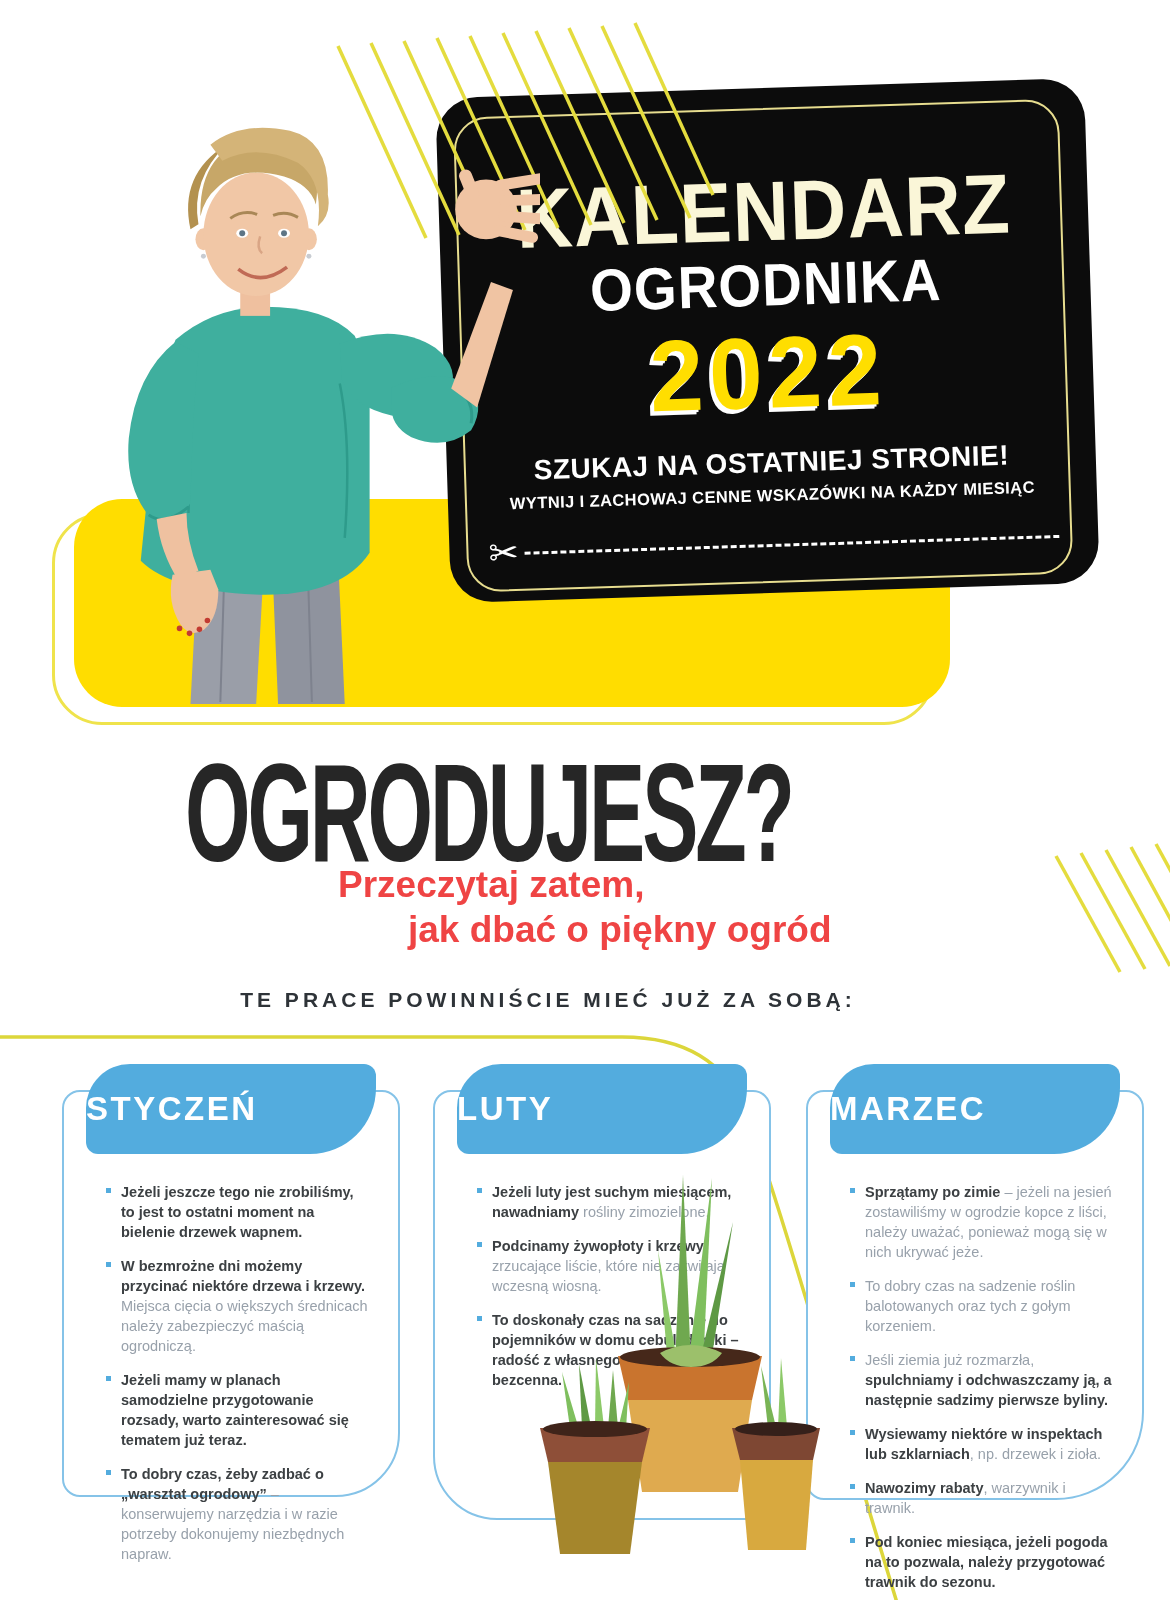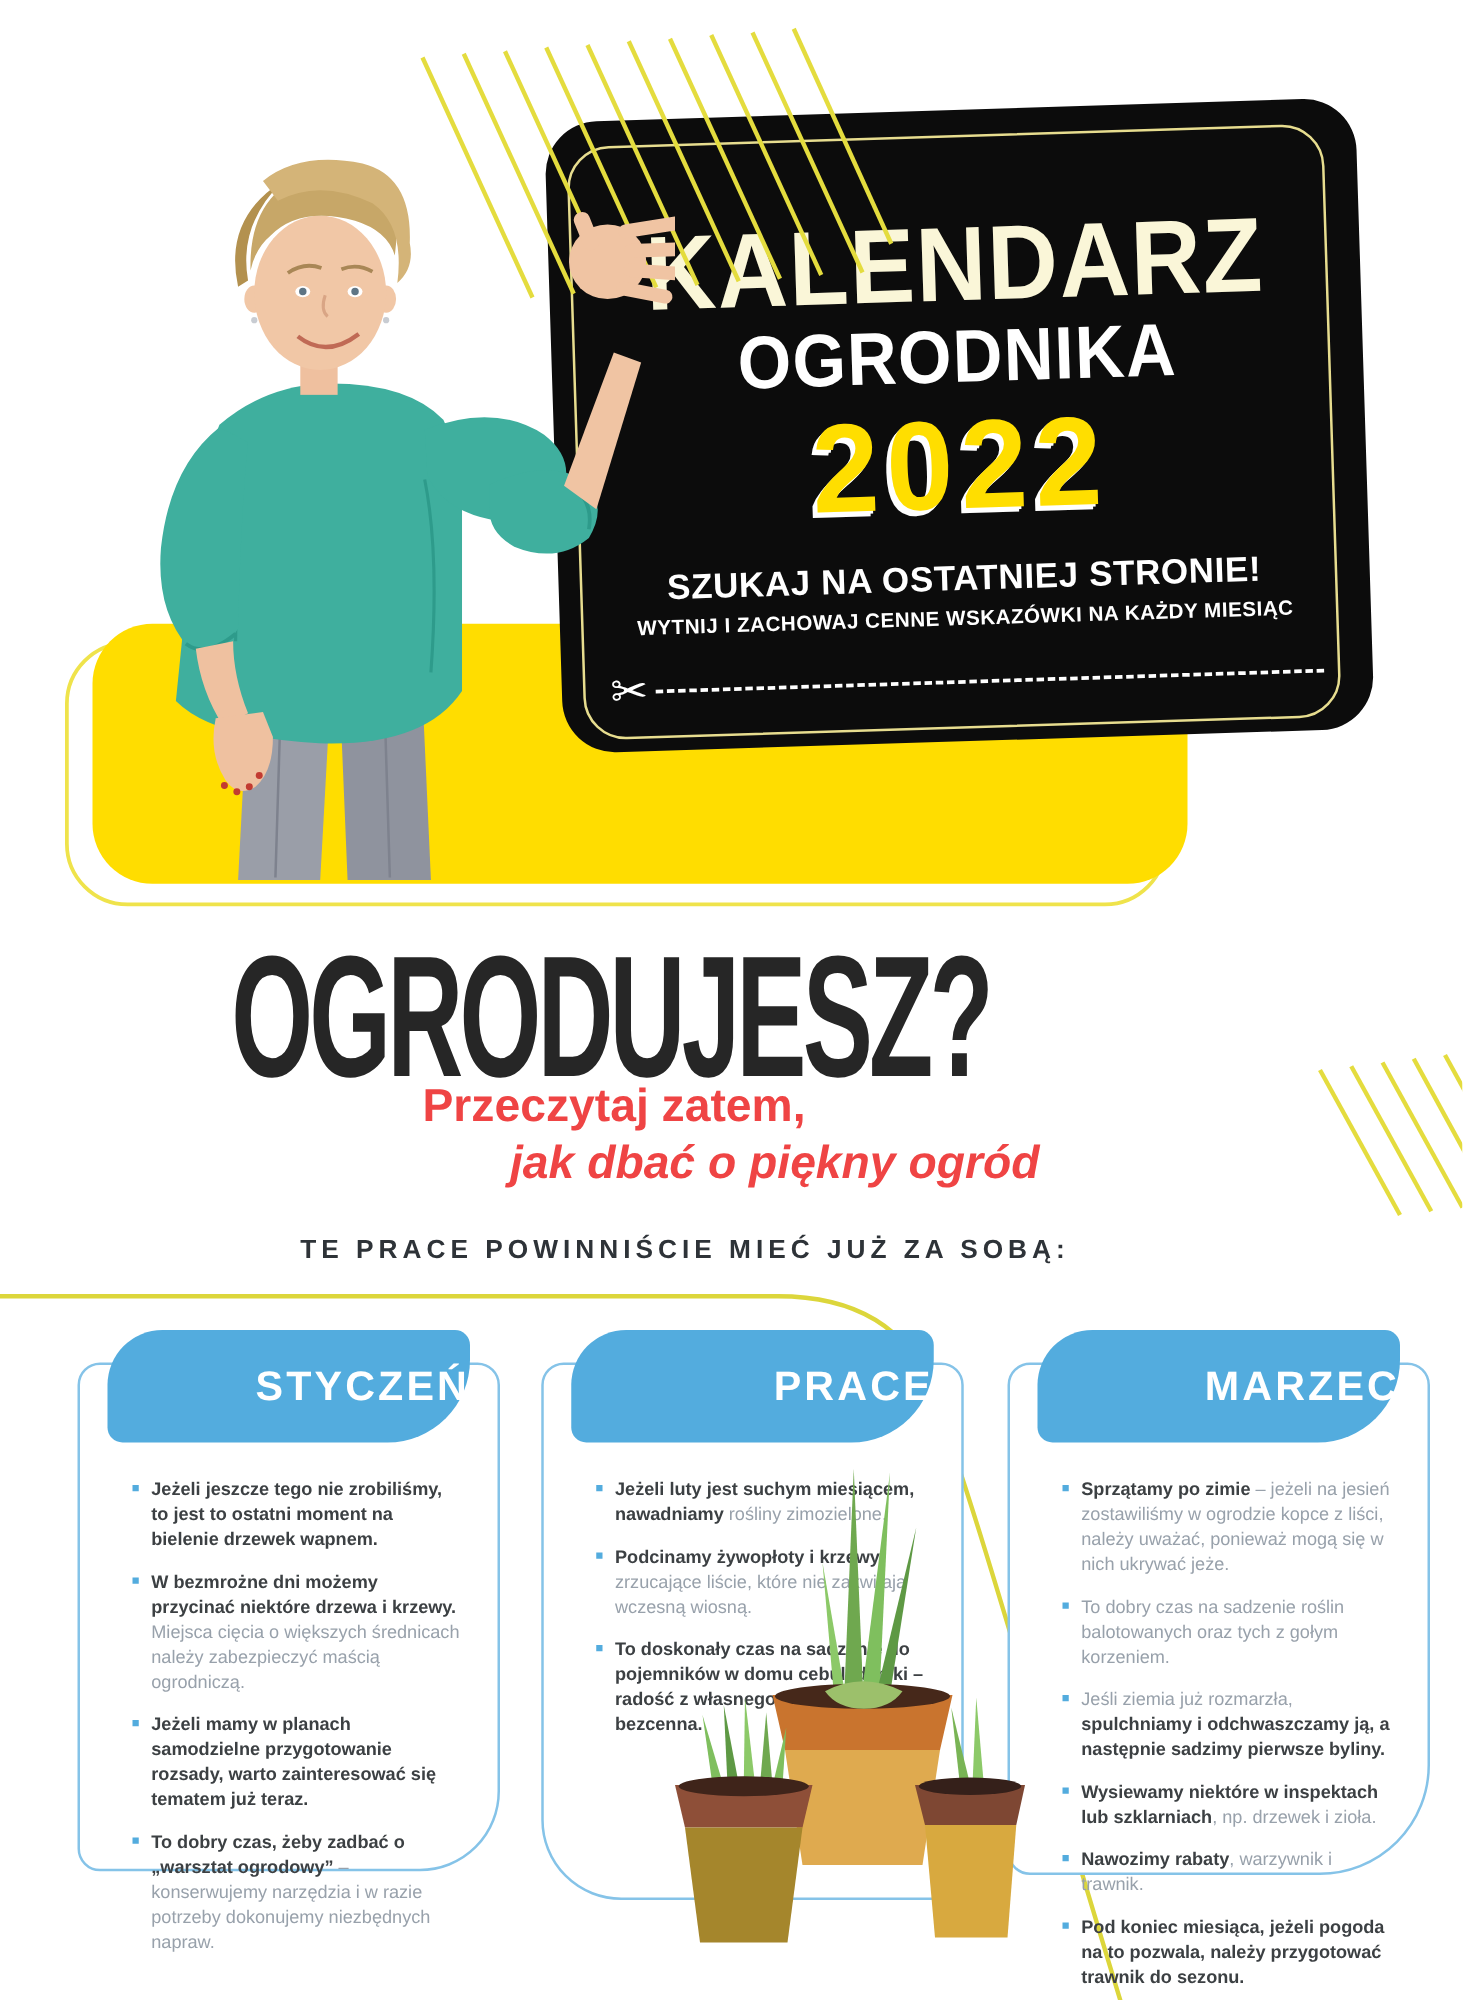--- a/index.html
+++ b/index.html
@@ -38,33 +38,33 @@
 
   
   .woman{left:40px;top:85px;width:500px;height:622px;z-index:7;pointer-events:none;}
 
   
   .question{left:185px;top:733px;font-size:108px;font-weight:bold;color:#262626;
             letter-spacing:-4px;white-space:nowrap;transform:scale(.78,1.28);
             transform-origin:left top;z-index:8;}
   .red-sub{left:338px;top:862px;z-index:8;color:#ef4444;font-weight:bold;font-size:37px;
            line-height:1.22;white-space:nowrap;}
-  .red-sub .l2{margin-left:70px;font-style:italic;}
+  .red-sub .l2{margin-left:70px;}
   .works-title{left:0;top:988px;width:1096px;text-align:center;font-size:21px;font-weight:bold;
                color:#2E3338;letter-spacing:4px;z-index:8;}
 
   
   #months{z-index:10;position:absolute;left:0;top:0;}
   .month-card{position:absolute;width:338px;background:#ffffff;border:2px solid #85C3E8;
               box-sizing:border-box;}
   .m0{left:62px;top:1090px;height:407px;border-radius:18px 18px 64px 18px;}
   .m1{left:433px;top:1090px;height:430px;border-radius:18px 18px 18px 64px;}
   .m2{left:806px;top:1090px;height:410px;border-radius:18px 18px 88px 18px;}
   .m-header{position:absolute;top:-28px;left:22px;right:22px;height:90px;background:#53ACDE;
-            border-radius:44px 12px 66px 12px;display:flex;align-items:center;justify-content:flex-end;
+            border-radius:44px 12px 66px 12px;display:flex;align-items:center;justify-content:flex-start;
             color:#ffffff;font-weight:bold;font-size:33px;letter-spacing:2.5px;}
   .m-list{list-style:none;margin:12px;padding:78px 18px 0 30px;}
   .m1 .m-list{}
   .m-list li{position:relative;padding-left:15px;margin-bottom:14px;font-size:14.5px;line-height:1.38;}
   .m-list li::before{content:"";position:absolute;left:0;top:6px;width:5px;height:5px;background:#53ACDE;}
   .m-list .b{font-weight:bold;color:#3C4043;}
   .m-list .r{font-weight:normal;color:#98A1AB;}
 
   
   .plants{left:500px;top:1160px;width:320px;height:440px;z-index:12;pointer-events:none;}
@@ -190,21 +190,21 @@
     <ul class="m-list">
         <li><span class="b">Jeżeli jeszcze tego nie zrobiliśmy, to jest to ostatni moment na bielenie drzewek wapnem.</span></li>
         <li><span class="b">W bezmrożne dni możemy przycinać niektóre drzewa i krzewy.</span><span class="r"> Miejsca cięcia o większych średnicach należy zabezpieczyć maścią ogrodniczą.</span></li>
         <li><span class="b">Jeżeli mamy w planach samodzielne przygotowanie rozsady, warto zainteresować się tematem już teraz.</span></li>
         <li><span class="b">To dobry czas, żeby zadbać o „warsztat ogrodowy”</span><span class="r"> – konserwujemy narzędzia i w razie potrzeby dokonujemy niezbędnych napraw.</span></li>
       </ul>
   </div>
 
   <div class="month-card m1">
     <div class="m-header">
-      <span class="m-title">PRACE</span>
+      <span class="m-title">LUTY</span>
     </div>
     <ul class="m-list">
         <li><span class="b">Jeżeli luty jest suchym miesiącem, nawadniamy</span><span class="r"> rośliny zimozielone.</span></li>
         <li><span class="b">Podcinamy żywopłoty i krzewy</span><span class="r"> zrzucające liście, które nie zakwitają wczesną wiosną.</span></li>
         <li><span class="b">To doskonały czas na sadzenie do pojemników w domu cebuli dymki – radość z własnego szczypiorku... bezcenna.</span></li>
       </ul>
   </div>
 
   <div class="month-card m2">
     <div class="m-header">

